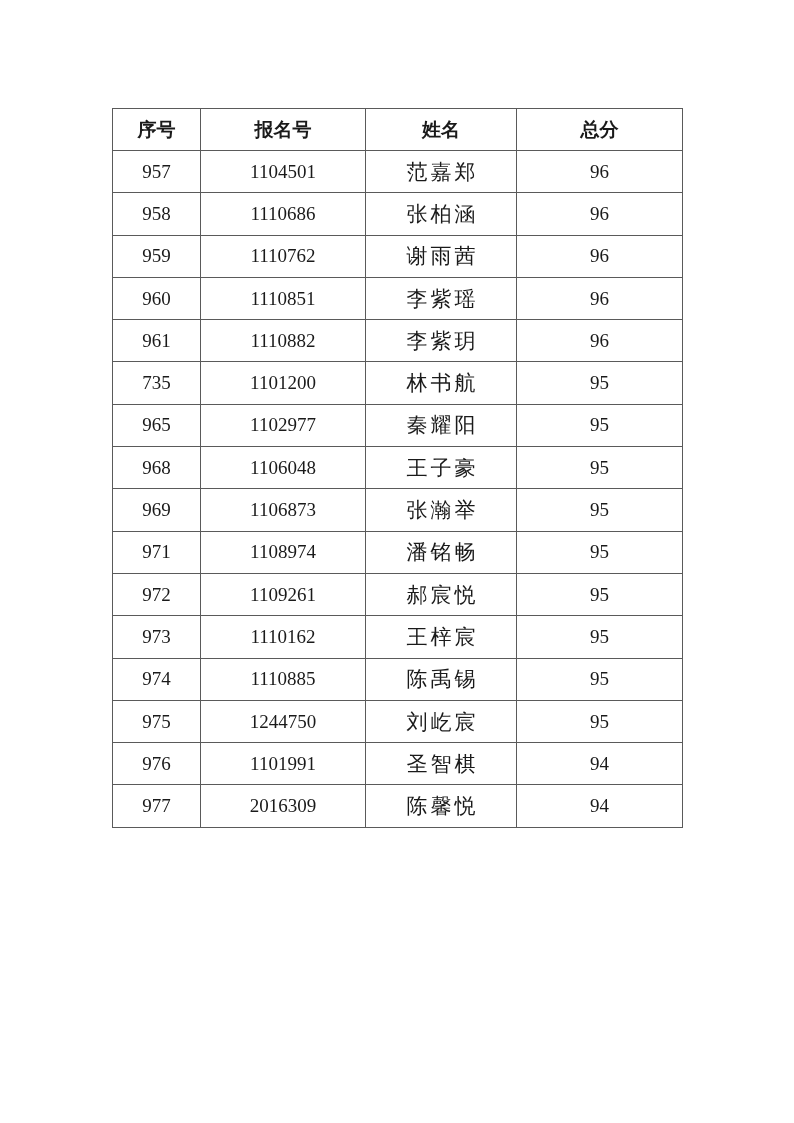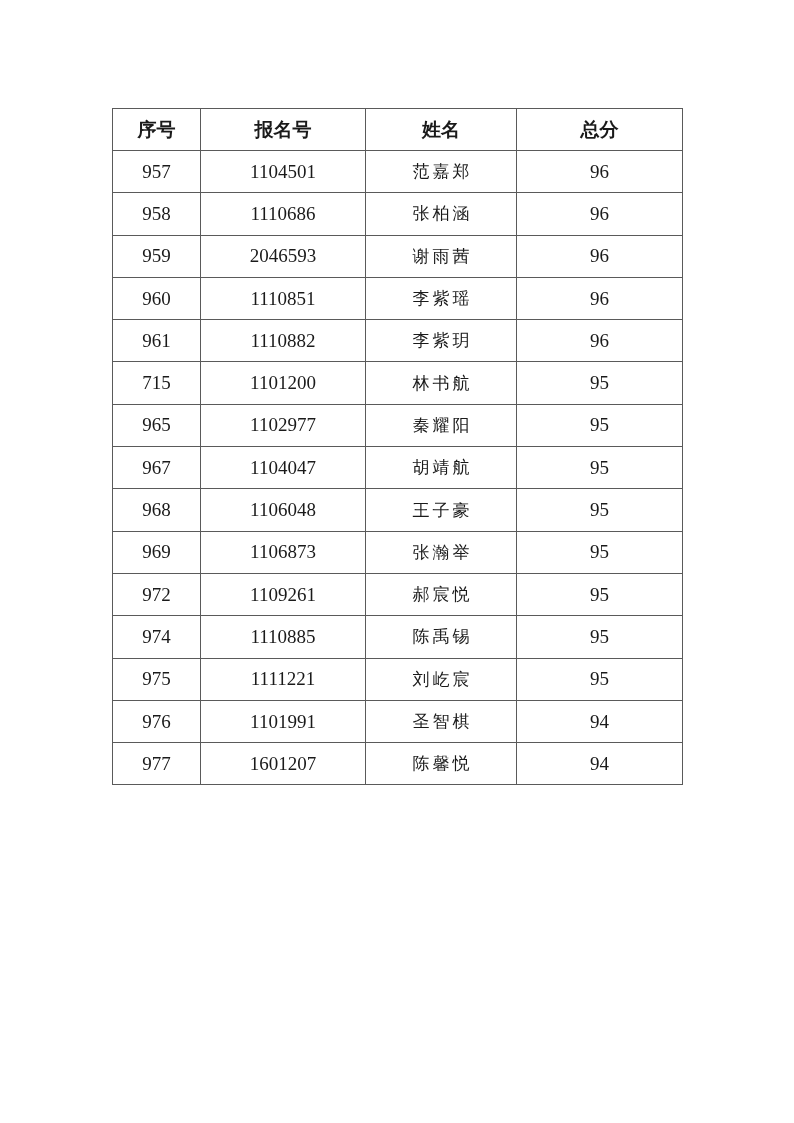--- a/index.html
+++ b/index.html
@@ -30,21 +30,21 @@
       font-weight: bold;
       font-size: 19px;
     }
     table.score-table td {
       height: 41.3px;
       font-family: "Liberation Serif", serif;
       font-size: 19px;
     }
     table.score-table td.name {
       font-family: "DejaVu Serif", serif;
-      font-size: 17px;
+      font-size: 21px;
       letter-spacing: 3px;
       padding-left: 3px;
     }
   </style>
 </head>
 <body>
 
 <div class="page">
   <table class="score-table">
     <colgroup>
@@ -69,91 +69,97 @@
           <td>96</td>
         </tr>
         <tr>
           <td>958</td>
           <td>1110686</td>
           <td class="name">张柏涵</td>
           <td>96</td>
         </tr>
         <tr>
           <td>959</td>
-          <td>2046593</td>
+          <td>1110762</td>
           <td class="name">谢雨茜</td>
           <td>96</td>
         </tr>
         <tr>
           <td>960</td>
           <td>1110851</td>
           <td class="name">李紫瑶</td>
           <td>96</td>
         </tr>
         <tr>
           <td>961</td>
           <td>1110882</td>
           <td class="name">李紫玥</td>
           <td>96</td>
         </tr>
         <tr>
-          <td>715</td>
+          <td>735</td>
           <td>1101200</td>
           <td class="name">林书航</td>
           <td>95</td>
         </tr>
         <tr>
           <td>965</td>
           <td>1102977</td>
           <td class="name">秦耀阳</td>
-          <td>95</td>
-        </tr>
-        <tr>
-          <td>967</td>
-          <td>1104047</td>
-          <td class="name">胡靖航</td>
           <td>95</td>
         </tr>
         <tr>
           <td>968</td>
           <td>1106048</td>
           <td class="name">王子豪</td>
           <td>95</td>
         </tr>
         <tr>
           <td>969</td>
           <td>1106873</td>
           <td class="name">张瀚举</td>
           <td>95</td>
         </tr>
         <tr>
+          <td>971</td>
+          <td>1108974</td>
+          <td class="name">潘铭畅</td>
+          <td>95</td>
+        </tr>
+        <tr>
           <td>972</td>
           <td>1109261</td>
           <td class="name">郝宸悦</td>
+          <td>95</td>
+        </tr>
+        <tr>
+          <td>973</td>
+          <td>1110162</td>
+          <td class="name">王梓宸</td>
           <td>95</td>
         </tr>
         <tr>
           <td>974</td>
           <td>1110885</td>
           <td class="name">陈禹锡</td>
           <td>95</td>
         </tr>
         <tr>
           <td>975</td>
-          <td>1111221</td>
+          <td>1244750</td>
           <td class="name">刘屹宸</td>
           <td>95</td>
         </tr>
         <tr>
           <td>976</td>
           <td>1101991</td>
           <td class="name">圣智棋</td>
           <td>94</td>
         </tr>
         <tr>
           <td>977</td>
-          <td>1601207</td>
+          <td>2016309</td>
           <td class="name">陈馨悦</td>
           <td>94</td>
         </tr>
       </tbody>
   </table>
 </div>
 
 </body></html>

